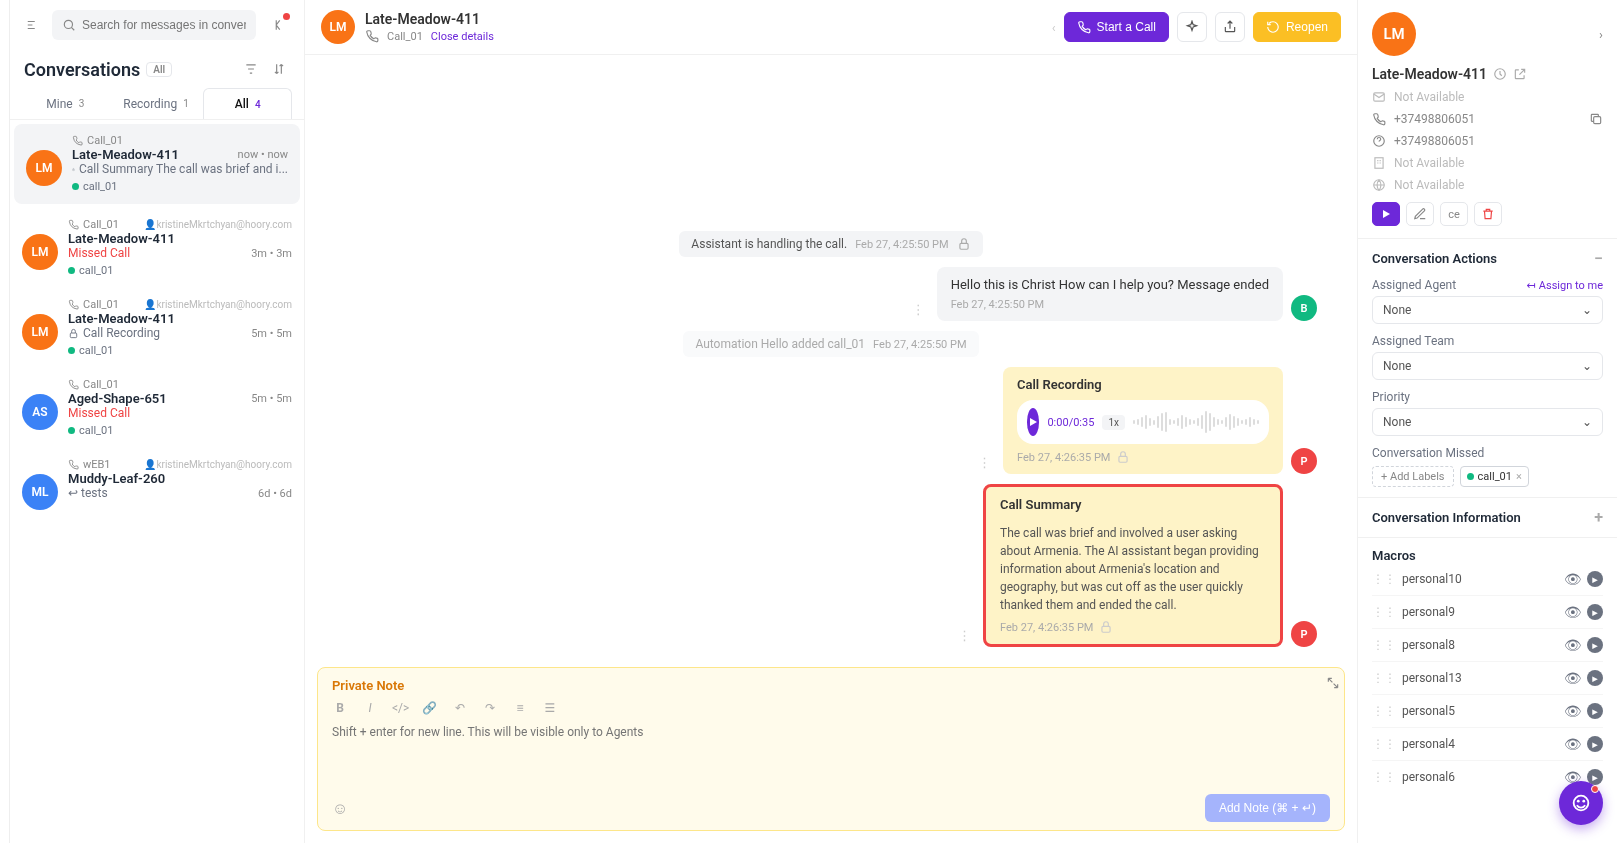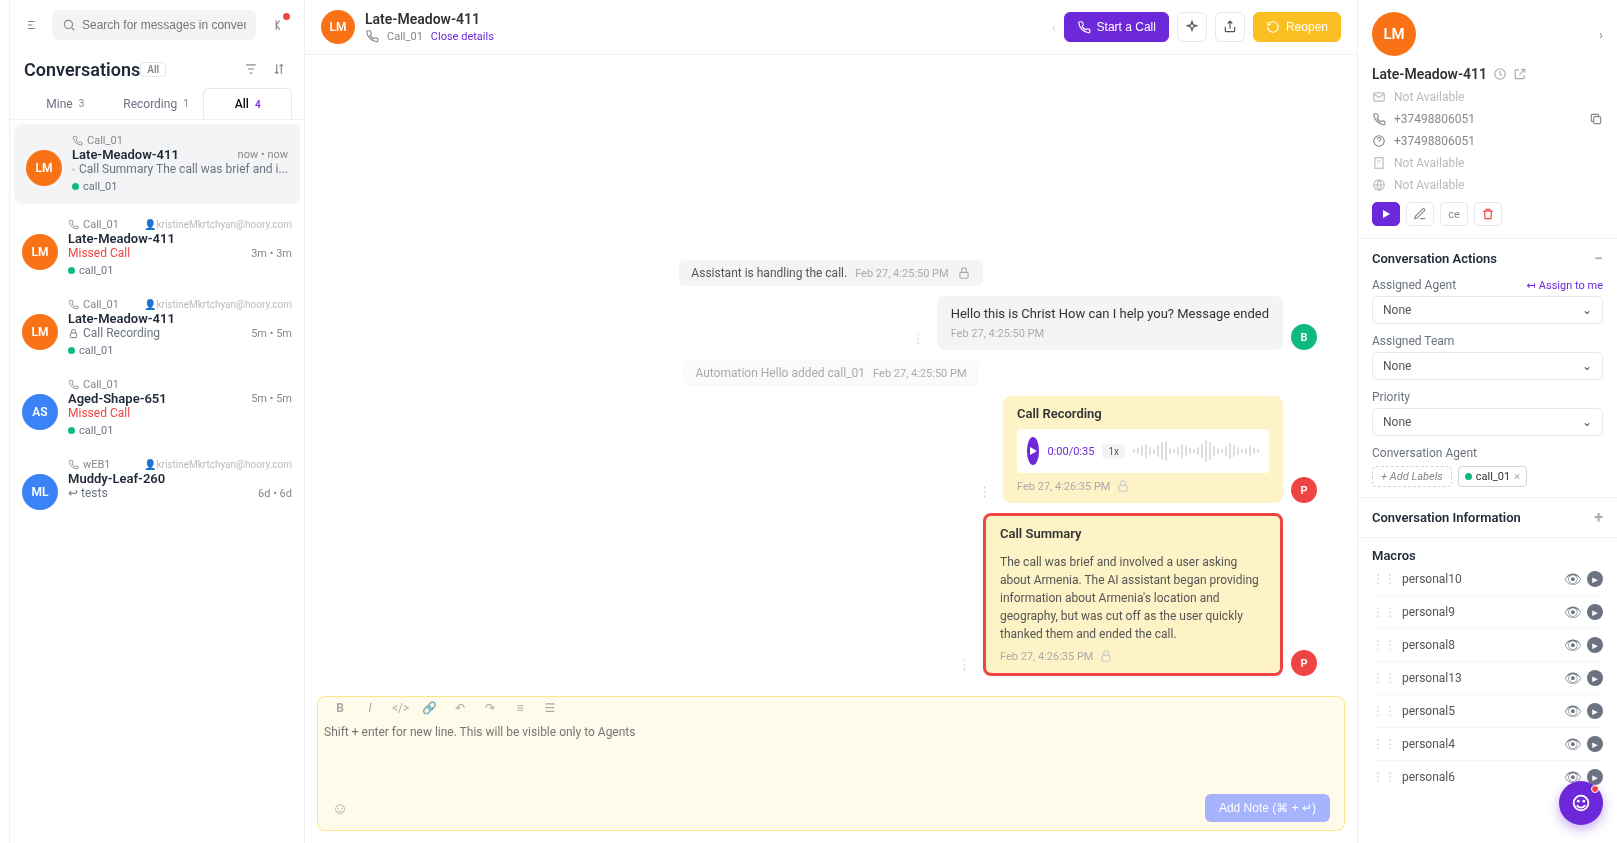--- a/index.html
+++ b/index.html
@@ -13,21 +13,21 @@
 .conv-panel { width: 295px; display: flex; flex-direction: column; border-right: 1px solid #f0f0f0; }
 .conv-header { padding: 10px 12px; }
 .search-row { display: flex; align-items: center; gap: 8px; }
 .toggle-list-btn { width: 22px; height: 22px; display:flex; align-items:center; justify-content:center; color:#888; cursor:pointer; }
 .search-box { flex:1; background:#f3f4f6; border-radius:6px; height:30px; display:flex; align-items:center; padding:0 10px; color:#888; gap:6px; }
 .search-box input { border:none; background:transparent; outline:none; font-size:12px; flex:1; color:#555; }
 .collapse-btn { width:28px; height:28px; display:flex; align-items:center; justify-content:center; color:#888; cursor:pointer; position:relative; }
 .red-dot { position:absolute; top:2px; right:2px; width:7px; height:7px; background:#ef4444; border-radius:50%; }
 
 .conv-title-row { display:flex; align-items:center; justify-content:space-between; padding: 8px 14px 4px; }
-.conv-title { font-size:18px; font-weight:600; color:#1f2937; display:flex; align-items:center; }
+.conv-title { font-size:18px; font-weight:600; color:#1f2937; display:flex; align-items:center; gap:6px; }
 .conv-title-badge { font-size:10px; color:#888; border:1px solid #e5e7eb; padding:1px 6px; border-radius:4px; }
 .conv-title-tools { display:flex; gap:6px; color:#888; }
 .tool-btn { width:22px; height:22px; display:flex; align-items:center; justify-content:center; cursor:pointer; }
 
 .tabs { display:flex; border-bottom:1px solid #f0f0f0; padding: 4px 12px 0; gap:4px; }
 .tab { flex:1; text-align:center; padding:8px 4px; font-size:12px; color:#6b7280; cursor:pointer; border-radius:6px 6px 0 0; display:flex; align-items:center; justify-content:center; gap:6px; }
 .tab.active { background:#fff; border:1px solid #e5e7eb; border-bottom:none; color:#111; font-weight:500; }
 .tab .count { font-size:10px; color:#888; }
 .tab.active .count { color:#6d28d9; }
 
@@ -66,39 +66,39 @@
 .sys-msg.light { background:#f9fafb; color:#aaa; }
 
 .msg-row { display:flex; align-items:flex-end; gap:8px; justify-content:flex-end; }
 .msg-bubble { max-width:560px; border-radius:8px; padding:10px 14px; font-size:13px; position:relative; }
 .msg-bubble.gray { background:#f3f4f6; color:#333; }
 .msg-bubble.yellow { background:#fef3c7; color:#333; }
 .msg-bubble .ts { font-size:11px; color:#aaa; margin-top:6px; display:flex; align-items:center; gap:6px; }
 .msg-avatar { width:26px; height:26px; border-radius:50%; display:flex; align-items:center; justify-content:center; color:#fff; font-size:11px; font-weight:600; flex-shrink:0; }
 .msg-menu { color:#ccc; cursor:pointer; padding:4px; }
 .recording-title { font-weight:600; font-size:13px; margin-bottom:8px; }
-.player { background:#fff; border-radius:4px; padding:8px 10px; display:flex; align-items:center; gap:8px; }
+.player { background:#fff; border-radius:16px; padding:8px 10px; display:flex; align-items:center; gap:8px; }
 .play-btn { width:28px; height:28px; border-radius:50%; background:#6d28d9; display:flex; align-items:center; justify-content:center; cursor:pointer; }
 .play-btn svg { fill:#fff; }
 .player-time { font-size:11px; color:#6d28d9; }
 .speed-btn { background:#f3f4f6; border-radius:4px; padding:2px 6px; font-size:10px; color:#555; }
 .waveform { flex:1; height:24px; display:flex; align-items:center; gap:2px; }
 .waveform span { width:2px; background:#ddd; border-radius:1px; }
 
 .summary-box { border:3px solid #ef4444; }
 .summary-title { font-weight:600; margin-bottom:12px; }
 .summary-text { font-size:12px; line-height:1.5; color:#555; }
 
 .compose { border-top:1px solid #f0f0f0; background:#fffbeb; margin:0 12px 12px; border-radius:8px; border:1px solid #fde68a; }
 .compose-tabs { padding:10px 14px 4px; }
 .compose-tab { font-size:13px; font-weight:600; color:#d97706; }
 .compose-toolbar { display:flex; gap:14px; padding:4px 14px; color:#aaa; font-size:12px; align-items:center; }
 .compose-toolbar .tb { cursor:pointer; width:16px; text-align:center; }
 .compose-expand { margin-left:auto; color:#888; }
-.compose-input { padding:6px 6px 30px;text-decoration:underline; }
+.compose-input { padding:6px 14px 30px;text-decoration:underline; }
 .compose-input textarea { width:100%; border:none; background:transparent; outline:none; resize:none; font-size:12px; color:#888; font-family:inherit; }
 .compose-footer { display:flex; justify-content:space-between; align-items:center; padding:8px 14px; }
 .emoji-btn { color:#aaa; cursor:pointer; font-size:16px; }
 .add-note-btn { background:#a5b4fc; color:#fff; border:none; padding:7px 14px; border-radius:6px; font-size:12px; cursor:pointer; }
 
 
 .right-panel { width:260px; border-left:1px solid #f0f0f0; display:flex; flex-direction:column; overflow:auto; }
 .rp-section { padding:12px 14px; }
 .rp-header { display:flex; align-items:center; justify-content:space-between; }
 .rp-avatar { width:44px; height:44px; border-radius:50%; background:#f97316; display:flex; align-items:center; justify-content:center; color:#fff; font-weight:600; font-size:15px; }
@@ -113,21 +113,21 @@
 .rp-action-btn.danger { color:#ef4444; }
 
 .rp-block { border-top:1px solid #f0f0f0; padding:10px 14px; }
 .rp-block-title { display:flex; justify-content:space-between; align-items:center; font-size:13px; font-weight:600; color:#1f2937; }
 .rp-block-title .minus { color:#aaa; cursor:pointer; font-size:16px; }
 .rp-field { margin-top:10px; }
 .rp-label { font-size:12px; color:#6b7280; display:flex; justify-content:space-between; align-items:center; }
 .rp-assign-link { font-size:11px; color:#6d28d9; cursor:pointer; display:flex; align-items:center; gap:3px; }
 .rp-select { margin-top:4px; border:1px solid #e5e7eb; border-radius:6px; padding:6px 10px; font-size:12px; display:flex; justify-content:space-between; align-items:center; color:#555; cursor:pointer; }
 .rp-labels-row { display:flex; gap:6px; margin-top:6px; flex-wrap:wrap; }
-.rp-add-label { border:1px dashed #d1d5db; border-radius:4px; padding:3px 8px; font-size:11px; color:#888; cursor:pointer;font-style:italic; }
+.rp-add-label { border:1px dashed #d1d5db; border-radius:4px; padding:3px 8px; font-size:11px; color:#888; cursor:pointer; }
 .rp-chip { border:1px solid #d1d5db; border-radius:4px; padding:3px 6px; font-size:11px; display:flex; align-items:center; gap:4px; }
 .rp-chip .dot { width:7px; height:7px; border-radius:50%; background:#10b981; }
 .rp-chip .x { color:#aaa; cursor:pointer; }
 
 .macro-item { display:flex; justify-content:space-between; align-items:center; padding:8px 0; font-size:12px; color:#555; border-bottom:1px solid #f5f5f5; }
 .macro-item:last-child { border-bottom:none; }
 .macro-name { display:flex; align-items:center; gap:6px; }
 .macro-drag { color:#ccc; cursor:grab; }
 .macro-actions { display:flex; gap:6px; color:#888; }
 .macro-actions span { cursor:pointer; width:16px; height:16px; border-radius:50%; display:inline-flex; align-items:center; justify-content:center; font-size:11px; background:#6b7280; color:#fff; }
@@ -465,20 +465,28 @@
                 <rect x="5" y="11" width="14" height="10" rx="2"></rect>
                 <path d="M8 11V7a4 4 0 118 0v4"></path>
               </svg>
             </div>
         </div>
         <div class="msg-avatar" style="background:#ef4444">P</div>
       </div>
     </div>
 
     <div class="compose">
+      <div style="display:flex; justify-content:space-between; align-items:center;">
+        <div class="compose-tabs"><span class="compose-tab">Private Note</span></div>
+        <div class="compose-expand tool-btn">
+            <svg class="icon" viewBox="0 0 24 24" fill="none" stroke="currentColor" stroke-width="2">
+              <path d="M4 4h6M4 4v6M4 4l7 7M20 20h-6M20 20v-6M20 20l-7-7"></path>
+            </svg>
+          </div>
+      </div>
       <div class="compose-toolbar">
         <span class="tb"><b>B</b></span>
         <span class="tb"><i>I</i></span>
         <span class="tb">&lt;/&gt;</span>
         <span class="tb">🔗</span>
         <span class="tb">↶</span>
         <span class="tb">↷</span>
         <span class="tb">≡</span>
         <span class="tb">☰</span>
       </div>
@@ -589,21 +597,21 @@
           </div>
       </div>
       <div class="rp-field">
         <div class="rp-label">Priority</div>
         <div class="rp-select">
             <span>None</span>
             <span>⌄</span>
           </div>
       </div>
       <div class="rp-field">
-        <div class="rp-label">Conversation Agent</div>
+        <div class="rp-label">Conversation Missed</div>
         <div class="rp-labels-row">
           <div class="rp-add-label">+ Add Labels</div>
           <div class="rp-chip">
               <span class="dot"></span>
               <span>call_01</span>
               <span class="x">×</span>
             </div>
         </div>
       </div>
     </div>

